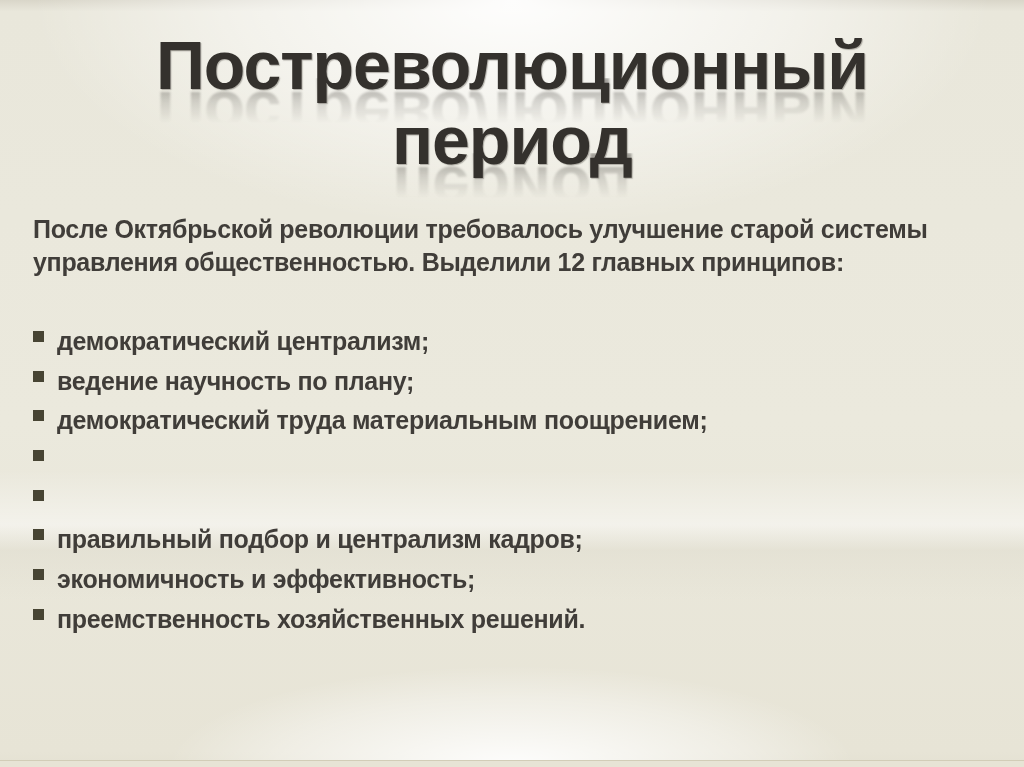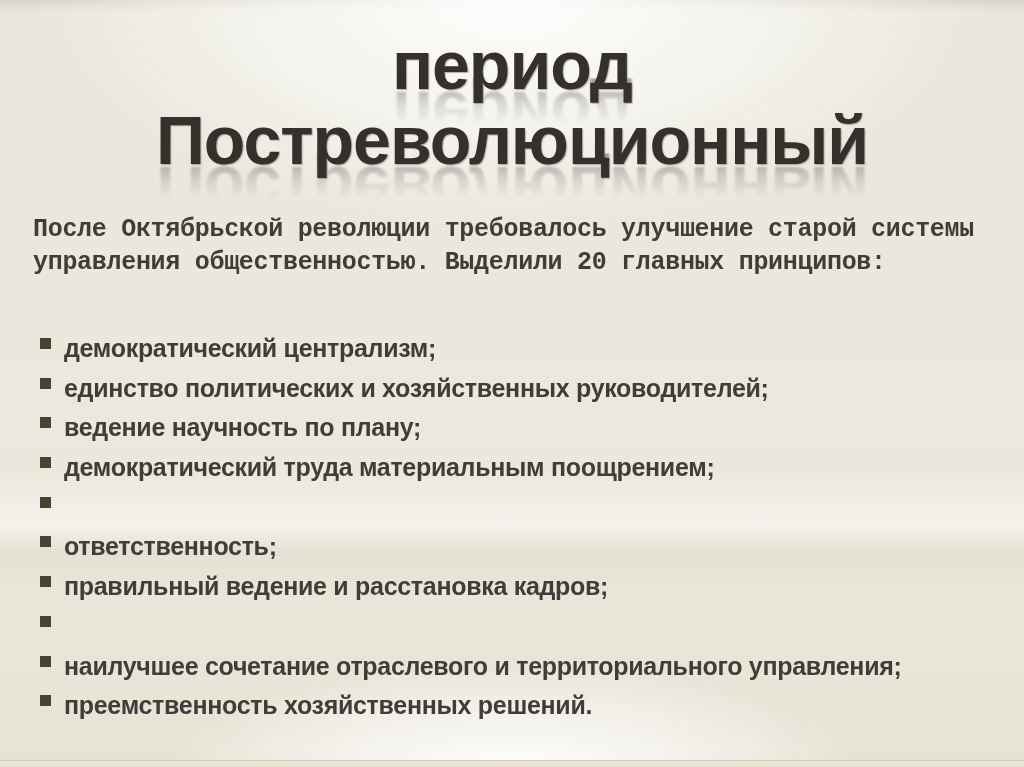--- a/index.html
+++ b/index.html
@@ -69,29 +69,28 @@
 
   
   .intro {
     position: absolute;
     left: 33px; top: 213px; width: 900px;
     font-size: 25px;
     font-weight: bold;
     line-height: 33px;
     letter-spacing: -0.3px;
     color: #403d39;
-    font-family: Liberation Mono, monospace;
   }
   .intro .line { display: block; white-space: nowrap; }
 
   
   .principles {
     position: absolute;
     left: 33px; top: 322px;
-    margin: 7px; padding: 0;
+    margin: 0; padding: 0;
     list-style: none;
     font-size: 25px;
     font-weight: bold;
     letter-spacing: -0.3px;
     color: #403d39;
   }
   .principles li {
     position: relative;
     height: 39.7px;
     line-height: 39.7px;
@@ -110,68 +109,60 @@
 
 <div class="slide">
 
   <div class="bg-layer bg-sheen-top"></div>
   <div class="bg-layer bg-band"></div>
   <div class="bg-layer bg-glow-bottom"></div>
   <div class="bg-layer bg-footer"></div>
 
   <div class="title">
     <div class="title-line">
+      <span class="txt">Постреволюционный</span>
+      <span class="refl">Постреволюционный</span>
+    </div>
+    <div class="title-line">
       <span class="txt">период</span>
       <span class="refl">период</span>
-    </div>
-    <div class="title-line">
-      <span class="txt">Постреволюционный</span>
-      <span class="refl">Постреволюционный</span>
     </div>
   </div>
 
   <div class="intro">
     <span class="line">После Октябрьской революции требовалось улучшение старой системы</span>
-    <span class="line">управления общественностью. Выделили 20 главных принципов:</span>
+    <span class="line">управления общественностью. Выделили 12 главных принципов:</span>
   </div>
 
   <ul class="principles">
     <li>
       <span class="bullet"></span>
       <span>демократический централизм;</span>
-    </li>
-    <li>
-      <span class="bullet"></span>
-      <span>единство политических и хозяйственных руководителей;</span>
     </li>
     <li>
       <span class="bullet"></span>
       <span>ведение научность по плану;</span>
     </li>
     <li>
       <span class="bullet"></span>
       <span>демократический труда материальным поощрением;</span>
     </li>
     <li>
       <span class="bullet"></span>
     </li>
     <li>
       <span class="bullet"></span>
-      <span>ответственность;</span>
     </li>
     <li>
       <span class="bullet"></span>
-      <span>правильный ведение и расстановка кадров;</span>
+      <span>правильный подбор и централизм кадров;</span>
     </li>
     <li>
       <span class="bullet"></span>
-    </li>
-    <li>
-      <span class="bullet"></span>
-      <span>наилучшее сочетание отраслевого и территориального управления;</span>
+      <span>экономичность и эффективность;</span>
     </li>
     <li>
       <span class="bullet"></span>
       <span>преемственность хозяйственных решений.</span>
     </li>
   </ul>
 
 </div>
 
 </body></html>

